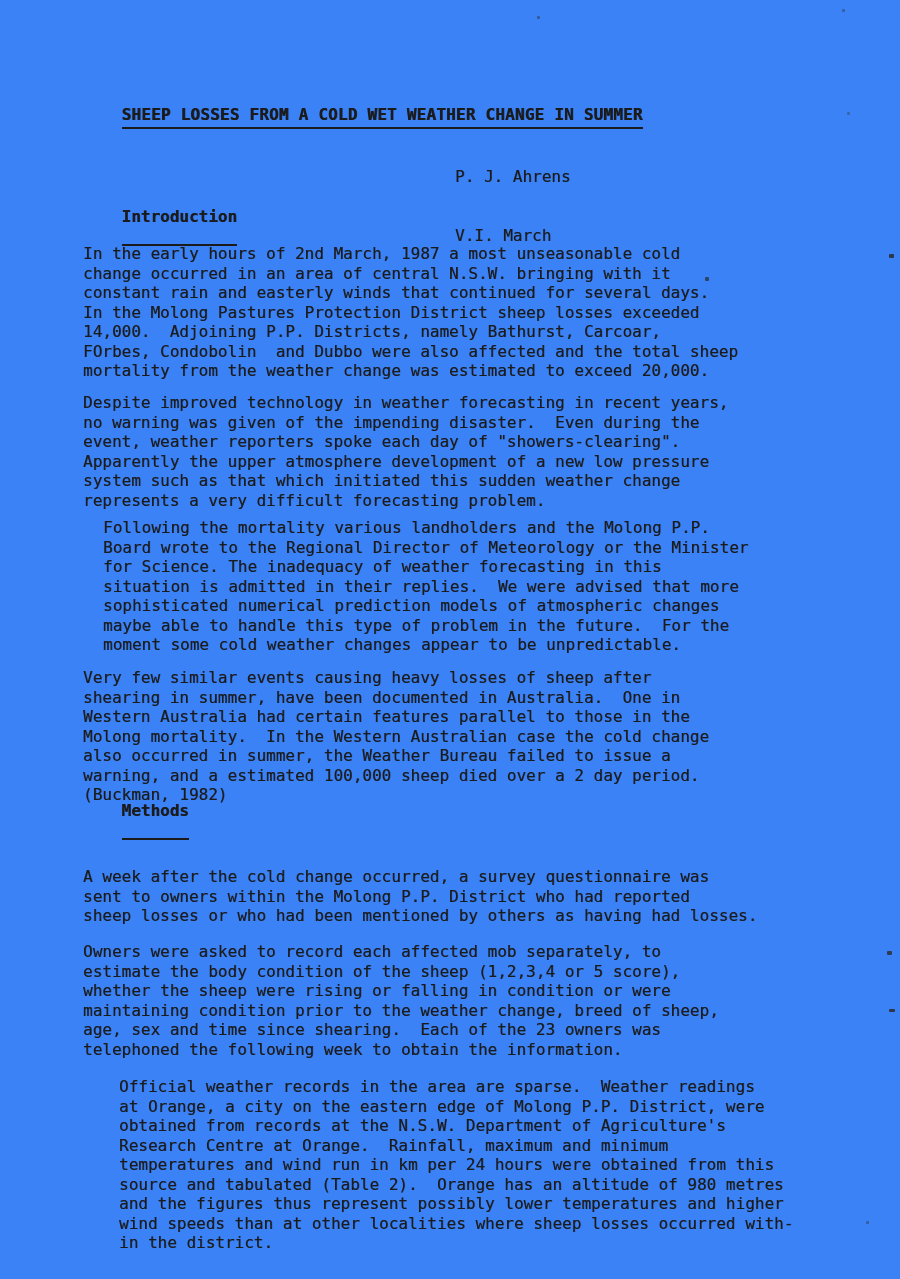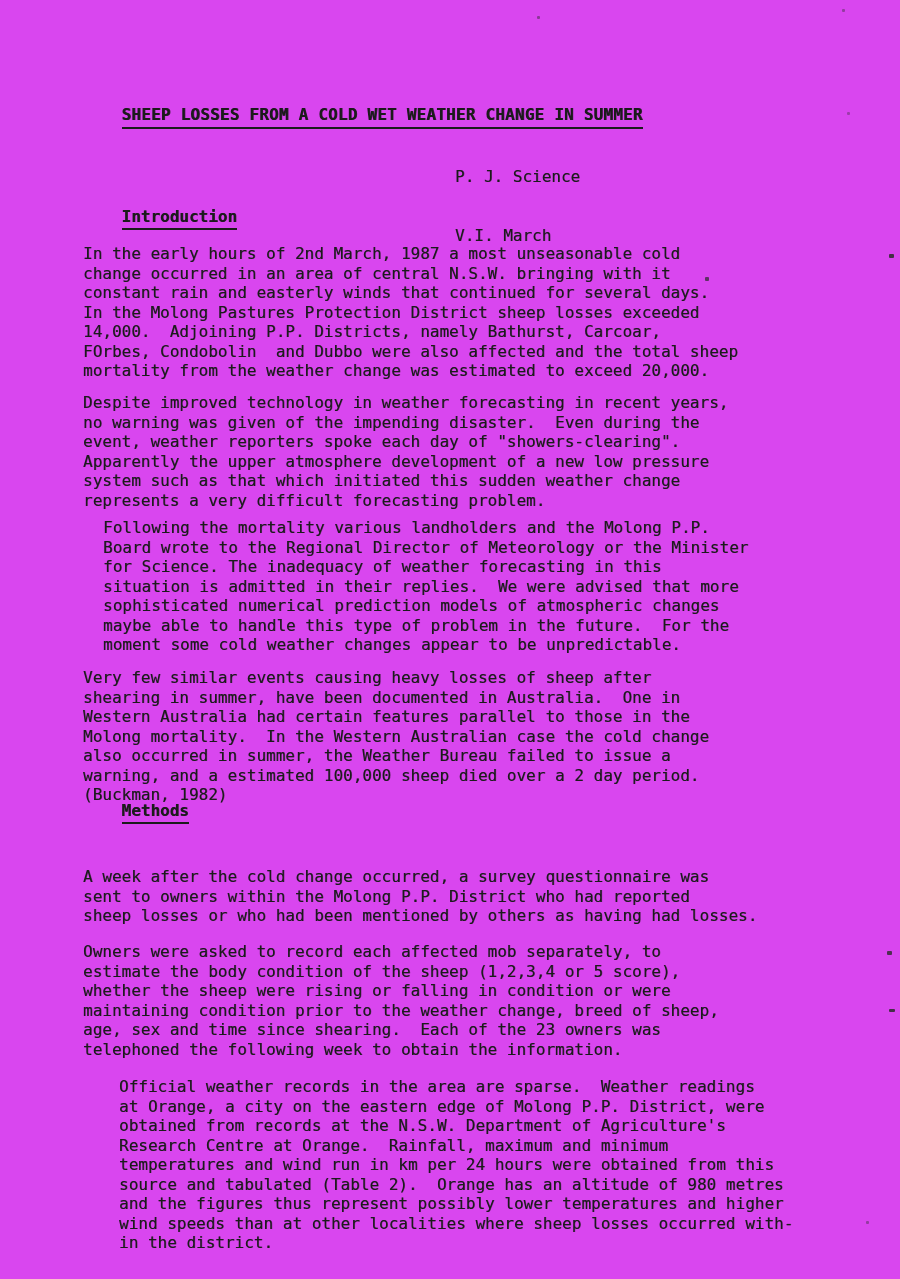--- a/index.html
+++ b/index.html
@@ -1,21 +1,21 @@
 <!DOCTYPE html>
 <html><head>
 <meta charset="utf-8">
 <style>
   html, body { margin: 0; padding: 0; background: #e8e8e8; }
   .page {
     position: relative;
     width: 900px;
     height: 1279px;
     margin: 0 auto;
-    background: #d946ef;
+    background: #3b82f6;
     overflow: hidden;
     font-family: "DejaVu Sans Mono", "Liberation Mono", monospace;
     font-size: 16px;
     line-height: 19.5px;
     color: #1b1b1b;
   }
   .block { position: absolute; left: 83px; white-space: pre; }
   .ink { text-shadow: 0.5px 0 rgba(27,27,27,0.55); }
   .title-block { top: 85px; }
   .title-text {
@@ -24,21 +24,21 @@
     letter-spacing: 0.2px;
     border-bottom: 2.5px solid #1b1b1b;
     padding-bottom: 3px;
     text-shadow: 0.6px 0 rgba(20,20,20,0.8);
   }
   .authors { left: 455px; top: 128px; }
   .heading { font-weight: bold; }
   .heading .u {
     display: inline-block;
     border-bottom: 2px solid #1b1b1b;
-    padding-bottom: 2px;
+    padding-bottom: 18px;
     text-shadow: 0.5px 0 rgba(20,20,20,0.7);
   }
   .h-intro { top: 187px; }
   .p1 { top: 244px; }
   .p2 { top: 393px; }
   .p3 { top: 518px; margin-left: 20px; }
   .p4 { top: 668px; }
   .h-methods { top: 781px; }
   .p5 { top: 867px; }
   .p6 { top: 942px; }
@@ -66,21 +66,21 @@
 </head>
 <body>
 
 <div class="page">
 
   <div class="block title-block">
     <span class="title-text">SHEEP LOSSES FROM A COLD WET WEATHER CHANGE IN SUMMER</span>
   </div>
 
   <div class="block authors ink">
-    <div>P. J. Science</div>
+    <div>P. J. Ahrens</div>
     <div>V.I. March</div>
   </div>
 
   <div class="block heading h-intro">
     <span class="u">Introduction</span>
   </div>
 
   <div class="block ink p1">In the early hours of 2nd March, 1987 a most unseasonable cold
 change occurred in an area of central N.S.W. bringing with it
 constant rain and easterly winds that continued for several days.

